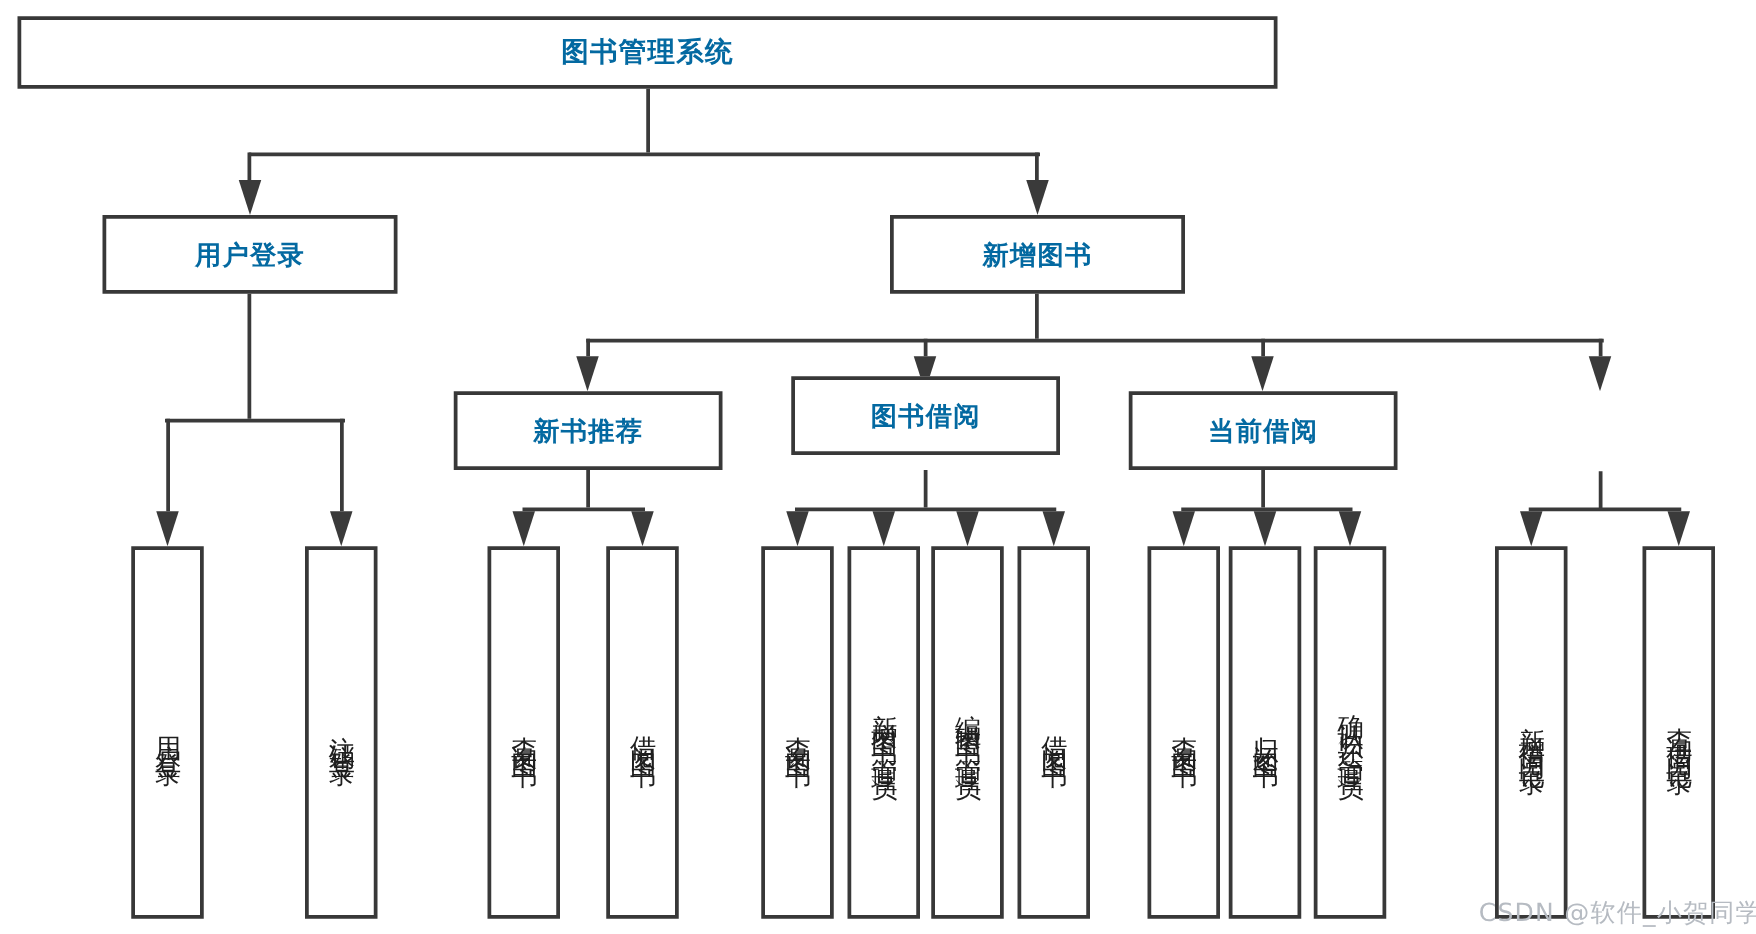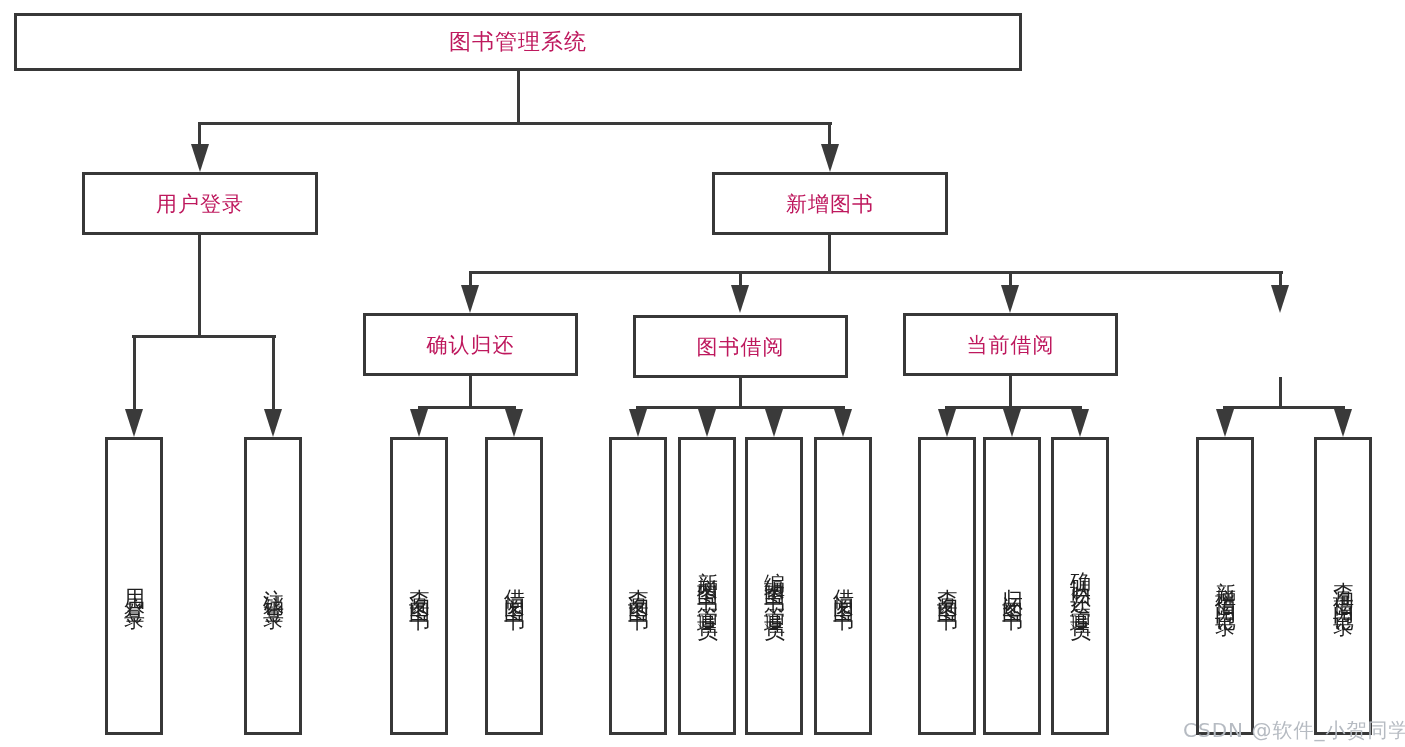--- a/index.html
+++ b/index.html
@@ -11,21 +11,21 @@
     overflow:hidden;
   }
   .box{
     position:absolute;
     background:#ffffff;
     border:3px solid #383838;
     box-sizing:border-box;
     display:flex;align-items:center;justify-content:center;
   }
   .hlabel{
-    font-size:21px;color:#be185d;letter-spacing:1px;white-space:nowrap;
+    font-size:21px;color:#0369a1;letter-spacing:1px;white-space:nowrap;font-weight:bold;
   }
   .root-label{font-size:22px;}
   .vlabel{
     writing-mode:vertical-rl;
     text-orientation:mixed;
     font-size:21px;color:#1f1f1f;
     letter-spacing:7px;line-height:1;
   }
   .line{position:absolute;background:#3a3a3a;}
   .arrow{
@@ -75,23 +75,23 @@
   <div class="line" style="left:469px;top:271px;width:3px;height:14px;"></div>
   <div class="arrow" style="left:461px;top:285px;"></div>
   <div class="line" style="left:739px;top:271px;width:3px;height:14px;"></div>
   <div class="arrow" style="left:731px;top:285px;"></div>
   <div class="line" style="left:1009px;top:271px;width:3px;height:14px;"></div>
   <div class="arrow" style="left:1001px;top:285px;"></div>
   <div class="line" style="left:1279px;top:271px;width:3px;height:14px;"></div>
   <div class="arrow" style="left:1271px;top:285px;"></div>
 
   <div class="box" style="left:363px;top:313px;width:215px;height:63px;">
-    <span class="hlabel">确认归还</span>
+    <span class="hlabel">新书推荐</span>
   </div>
-  <div class="box" style="left:633px;top:315px;width:215px;height:63px;">
+  <div class="box" style="left:633px;top:301px;width:215px;height:63px;">
     <span class="hlabel">图书借阅</span>
   </div>
   <div class="box" style="left:903px;top:313px;width:215px;height:63px;">
     <span class="hlabel">当前借阅</span>
   </div>
 
   <div class="line" style="left:469px;top:376px;width:3px;height:30px;"></div>
   <div class="line" style="left:418px;top:406px;width:98px;height:3px;"></div>
   <div class="arrow" style="left:410px;top:409px;"></div>
   <div class="arrow" style="left:505px;top:409px;"></div>

